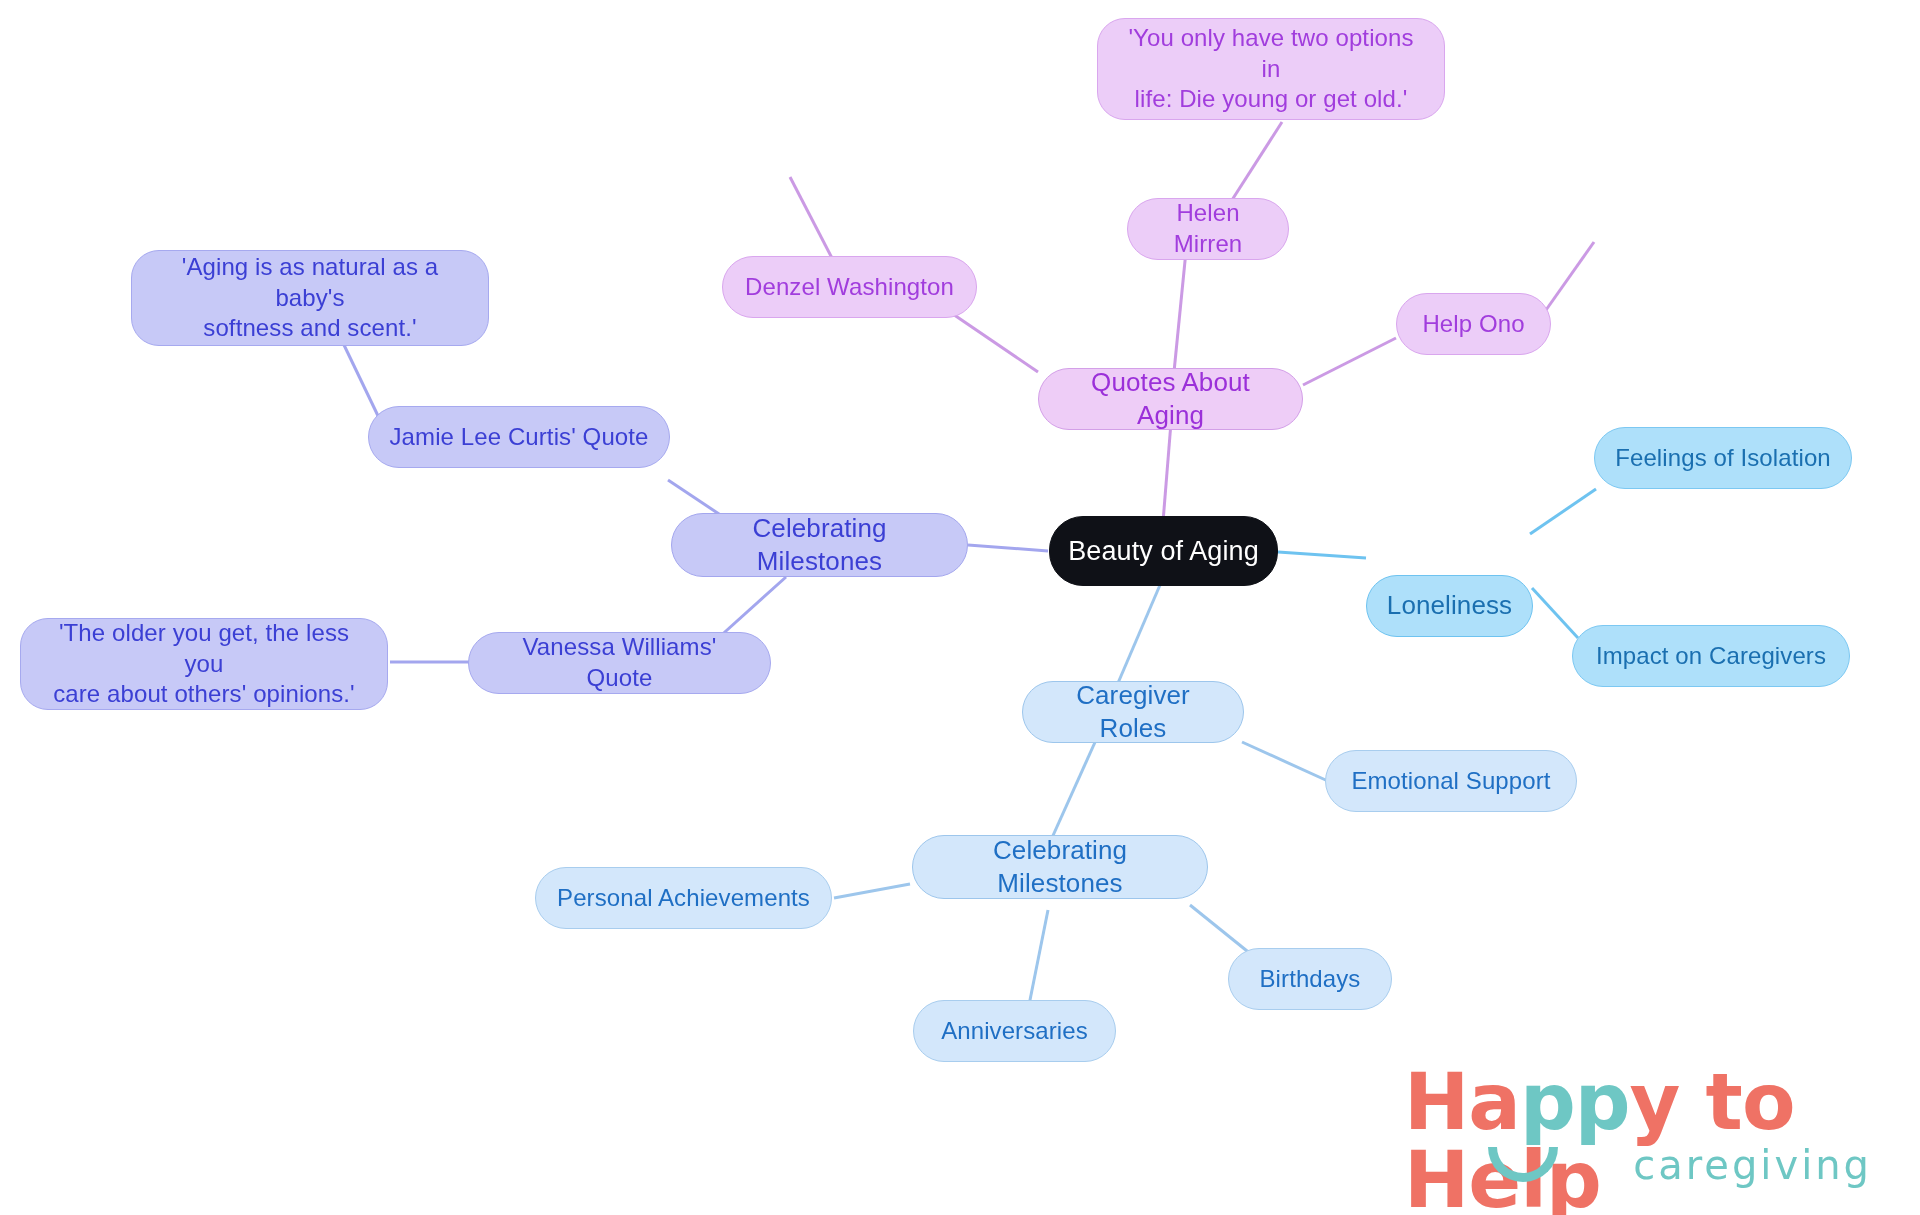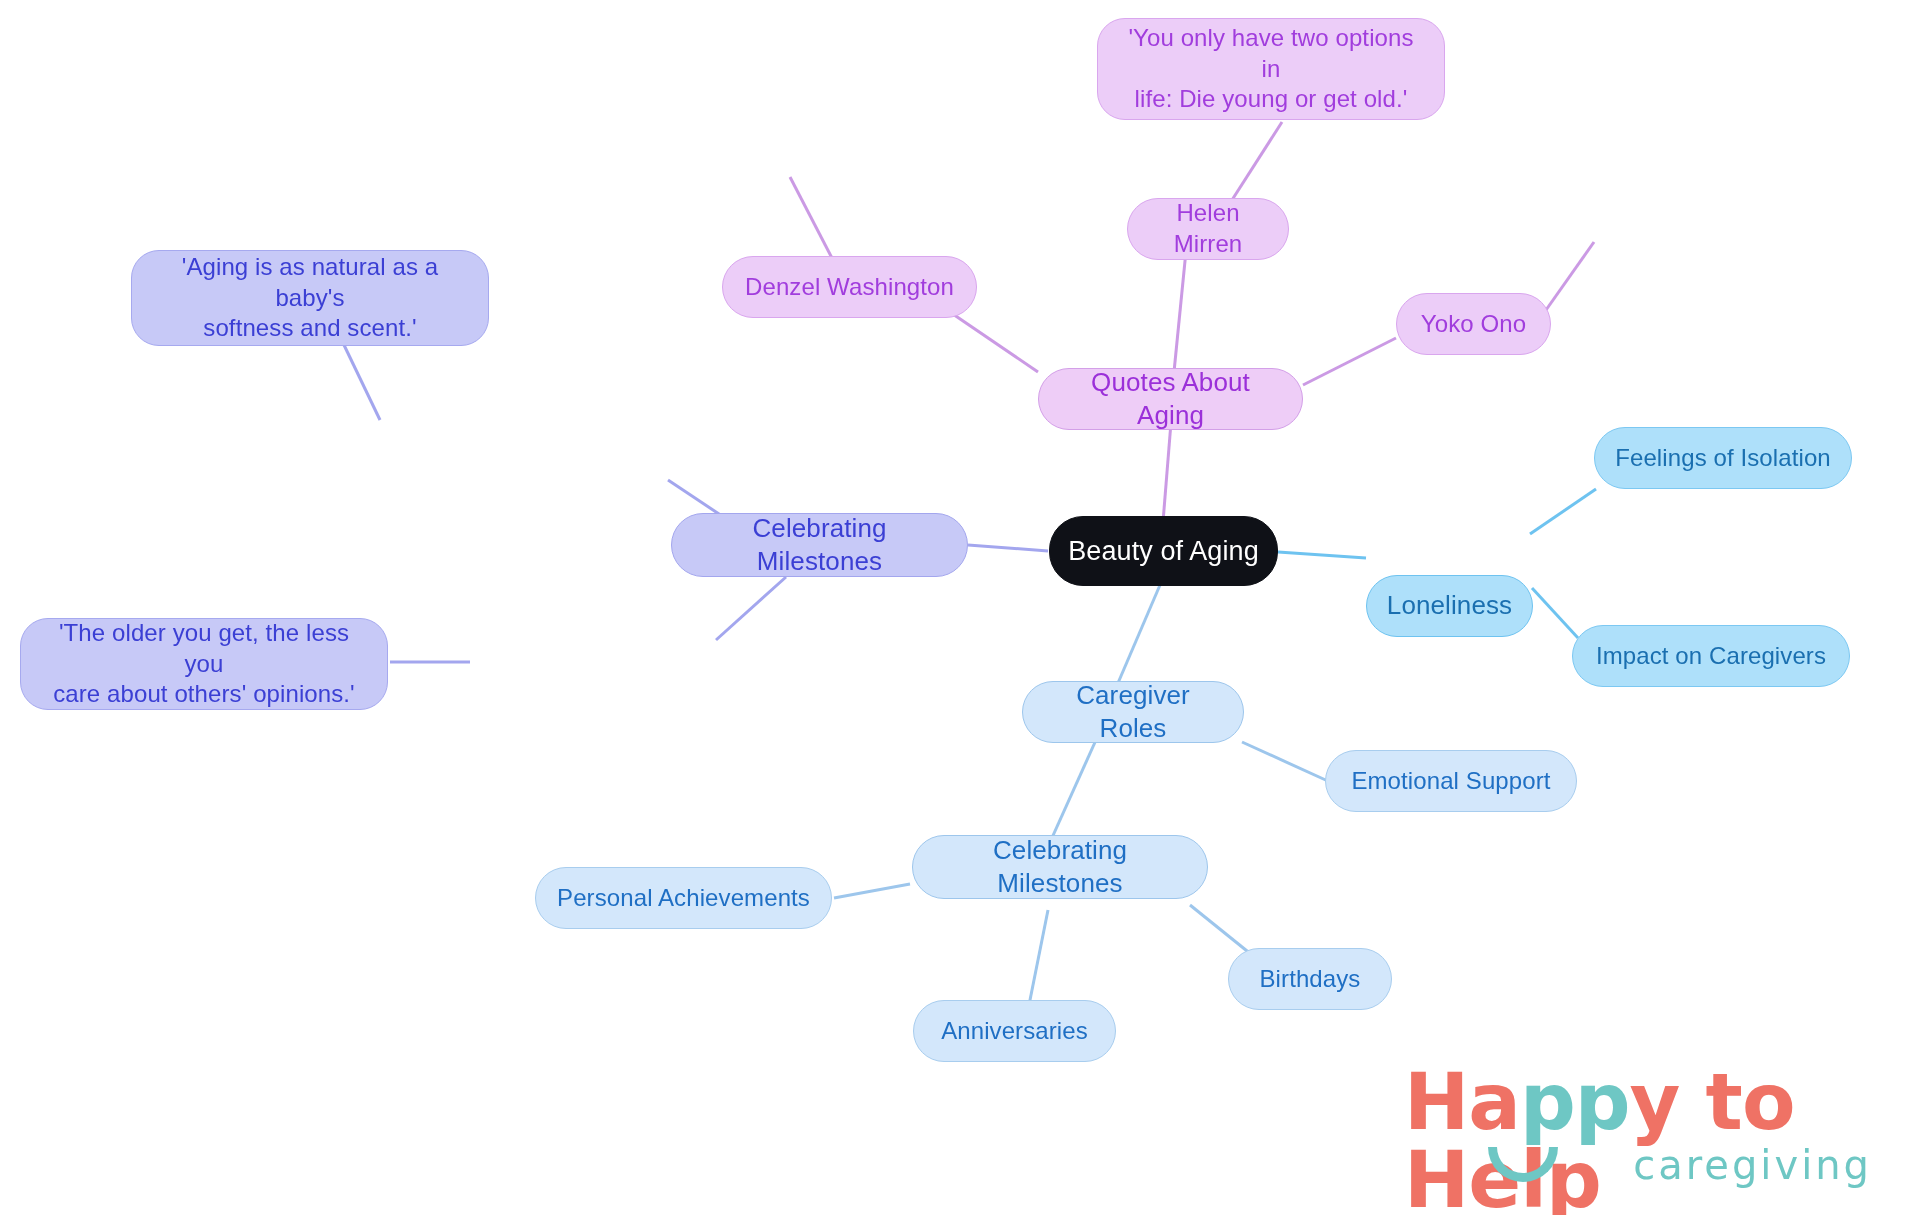--- a/index.html
+++ b/index.html
@@ -221,34 +221,40 @@
   <div class="node n-purple" style="left:1127px; top:198px; width:162px; height:62px;">
     <span>Helen Mirren</span>
   </div>
 
   <div class="node n-purple" style="left:1097px; top:18px; width:348px; height:102px; border-radius:28px;">
     <span>'You only have two options in
 life: Die young or get old.'</span>
   </div>
 
   <div class="node n-purple" style="left:1396px; top:293px; width:155px; height:62px;">
-    <span>Yoko Ono</span>
+    <span>Help Ono</span>
   </div>
 
 
   <div class="node n-peri-hub" style="left:671px; top:513px; width:297px; height:64px;">
     <span>Celebrating Milestones</span>
   </div>
 
+  <div class="node n-peri" style="left:368px; top:406px; width:302px; height:62px;">
+    <span>Jamie Lee Curtis' Quote</span>
+  </div>
 
   <div class="node n-peri" style="left:131px; top:250px; width:358px; height:96px; border-radius:28px;">
     <span>'Aging is as natural as a baby's
 softness and scent.'</span>
   </div>
 
+  <div class="node n-peri" style="left:468px; top:632px; width:303px; height:62px;">
+    <span>Vanessa Williams' Quote</span>
+  </div>
 
   <div class="node n-peri" style="left:20px; top:618px; width:368px; height:92px; border-radius:28px;">
     <span>'The older you get, the less you
 care about others' opinions.'</span>
   </div>
 
   <div class="node n-sky-hub" style="left:1366px; top:527px; width:167px; height:62px;margin-top:48px;">
     <span>Loneliness</span>
   </div>
 

